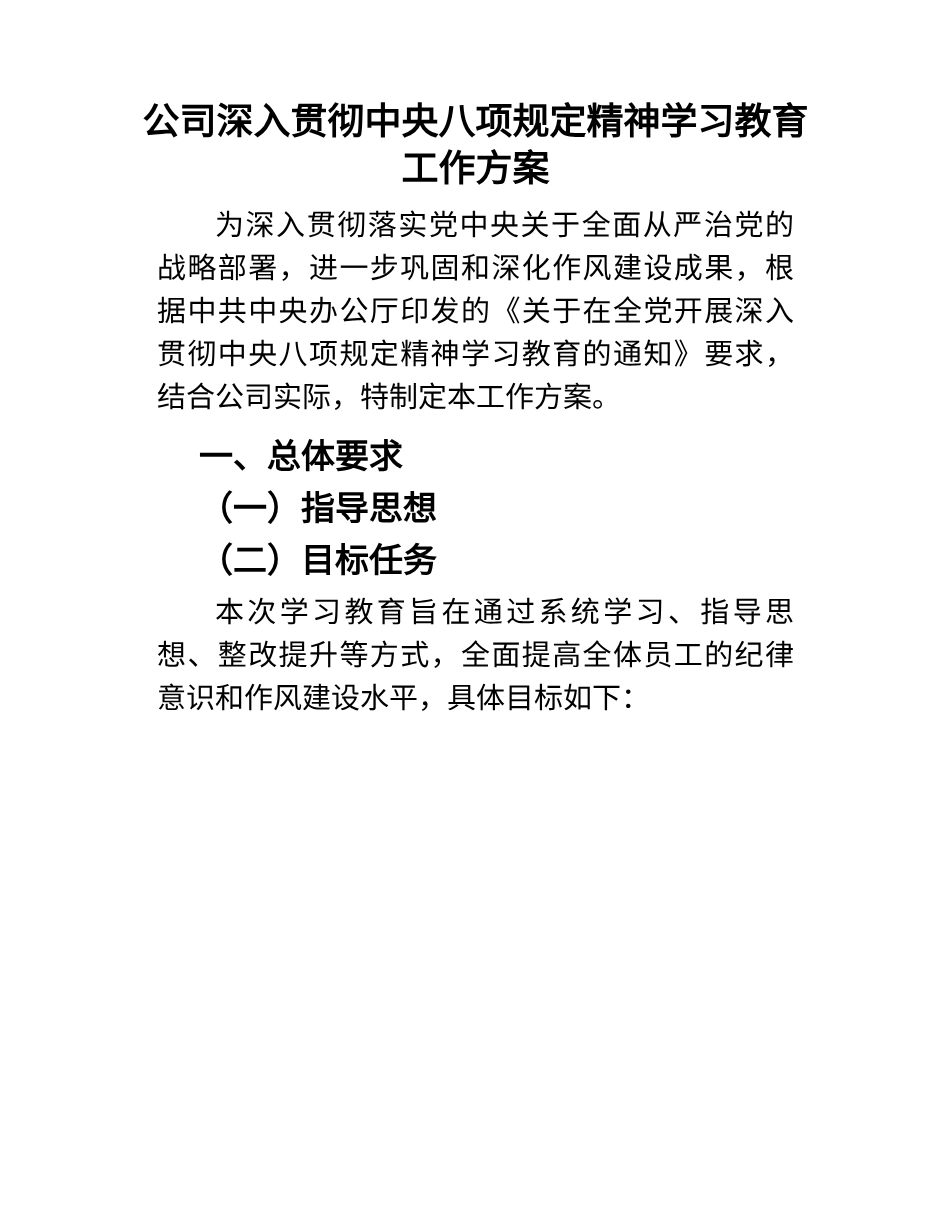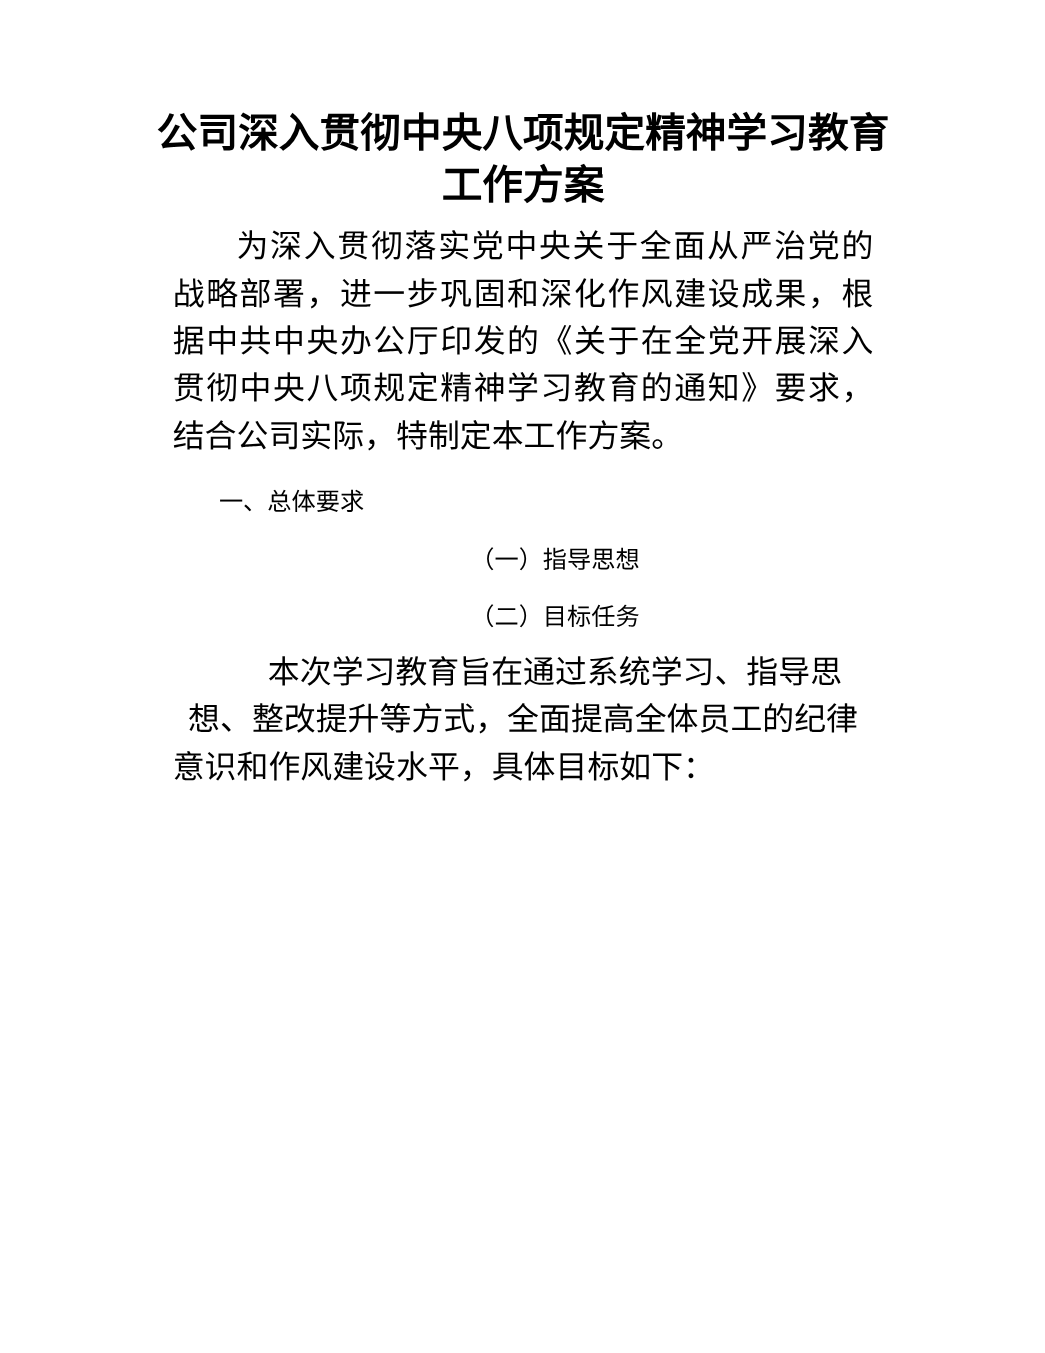--- a/index.html
+++ b/index.html
@@ -56,30 +56,30 @@
   }
 
   
   .para {
     text-indent: 58px;
     margin-top: 9px;
   }
 
   
   .heading {
-    font-size: 22px;
-    font-weight: normal;
+    font-size: 34px;
+    font-weight: bold;
     line-height: 43px;
     margin: 0;
     padding-left: 58px;
     text-align: left;
     word-break: break-all;
   }
 
-  .gap-sm { margin-top: 9px; text-align: center; }
+  .gap-sm { margin-top: 9px; }
   .gap-md { margin-top: 12px; }
 </style>
 </head>
 <body>
 
 <div class="page">
   <div class="content">
 
     <h1 class="doc-title">公司深入贯彻中央八项规定精神学习教育工作方案</h1>
 

